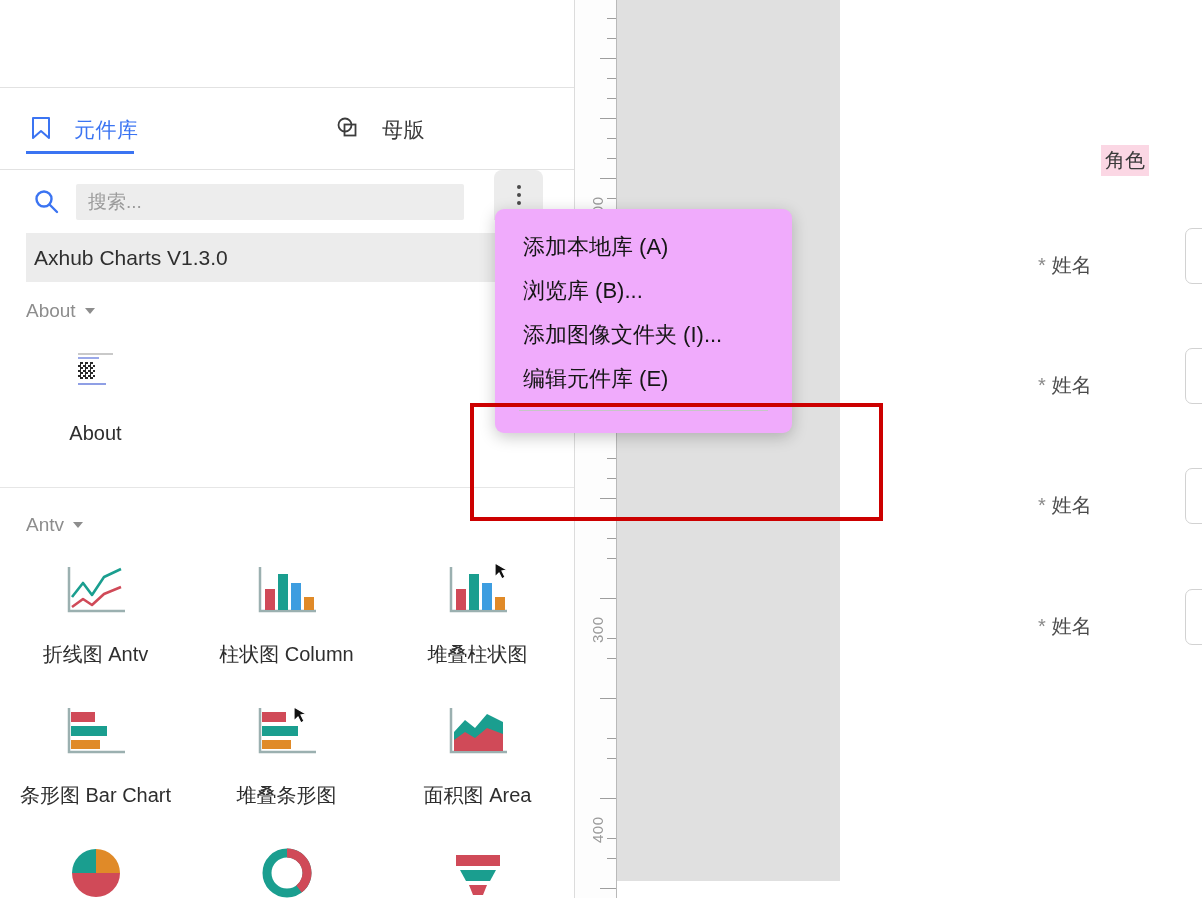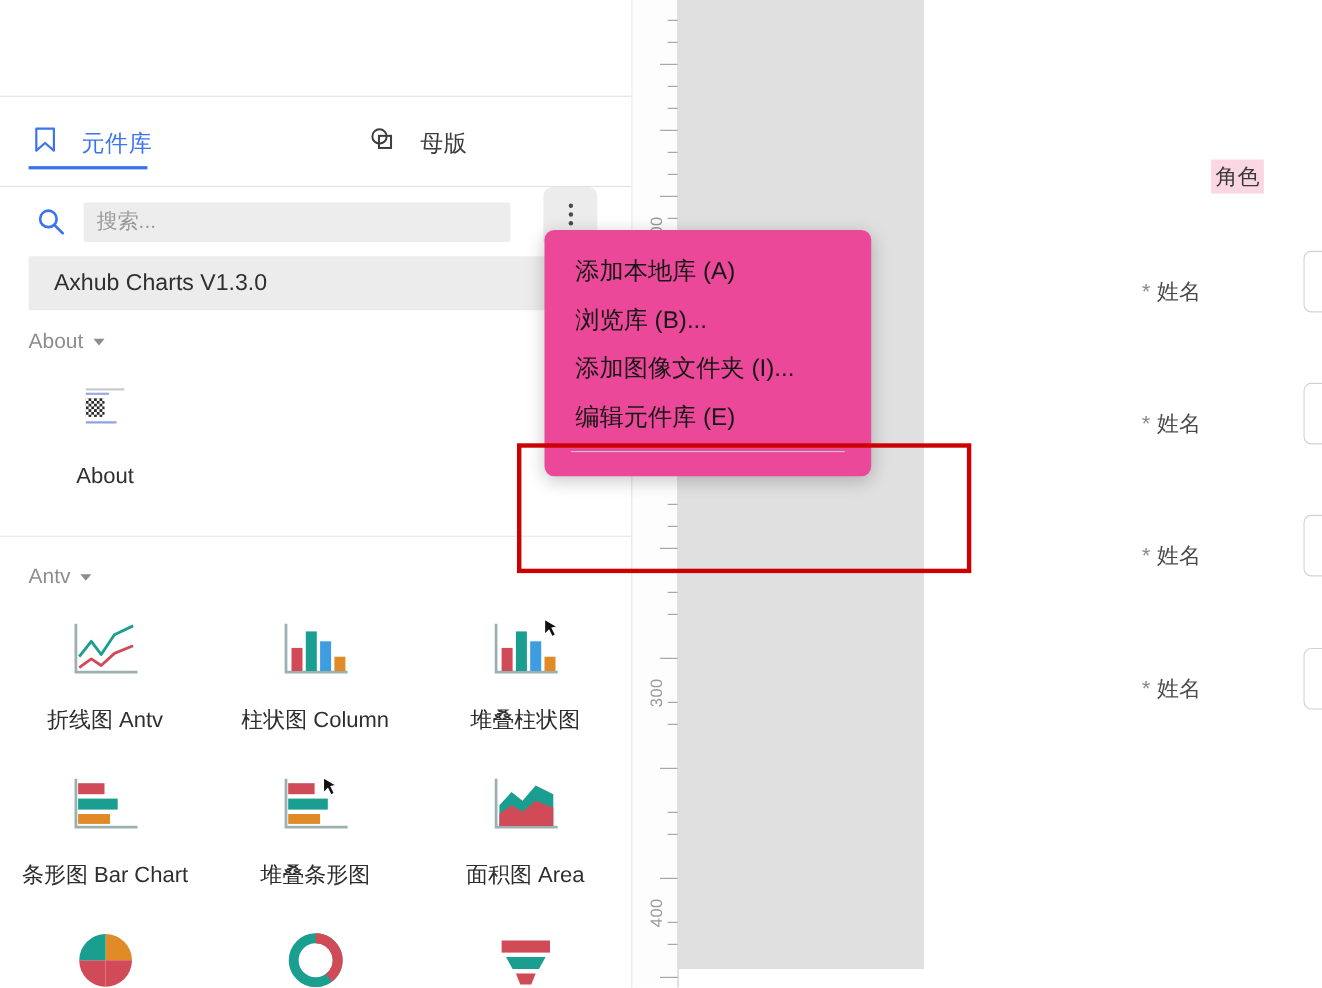--- a/index.html
+++ b/index.html
@@ -78,21 +78,21 @@
   .kebab-dots i { display: block; width: 4px; height: 4px; border-radius: 50%; background: #4a4a4a; }
 
   
   .lib-row {
     position: absolute; left: 26px; top: 233px;
     width: 549px; height: 49px;
     background: #ececec;
     display: flex; align-items: center;
     cursor: pointer;
   }
-  .lib-row span { font-size: 21px; color: #2f2f2f; padding-left: 23px; }
+  .lib-row span { font-size: 21px; color: #2f2f2f; padding-left: 8px; }
 
   
   .group-head {
     position: absolute;
     display: flex; align-items: center; gap: 9px;
     cursor: pointer;
   }
   .group-head .gh-label { font-size: 19px; color: #8d8d8d; }
   .caret {
     width: 0; height: 0;
@@ -182,21 +182,21 @@
   .input-box {
     position: absolute;
     border: 1px solid #d2d2d2; border-radius: 7px;
     background: #ffffff;
   }
 
   
   .ctx-menu {
     position: absolute; left: 495px; top: 209px;
     width: 297px;
-    background: #ec4899;
+    background: #f0abfc;
     border-radius: 9px;
     box-shadow: 0 4px 16px rgba(0,0,0,.22);
     padding: 16px 0 14px 0;
     z-index: 40;
   }
   .ctx-item {
     height: 44px; display: flex; align-items: center;
     padding-left: 28px;
     font-size: 22px; color: #161616;
     cursor: pointer; white-space: nowrap;

